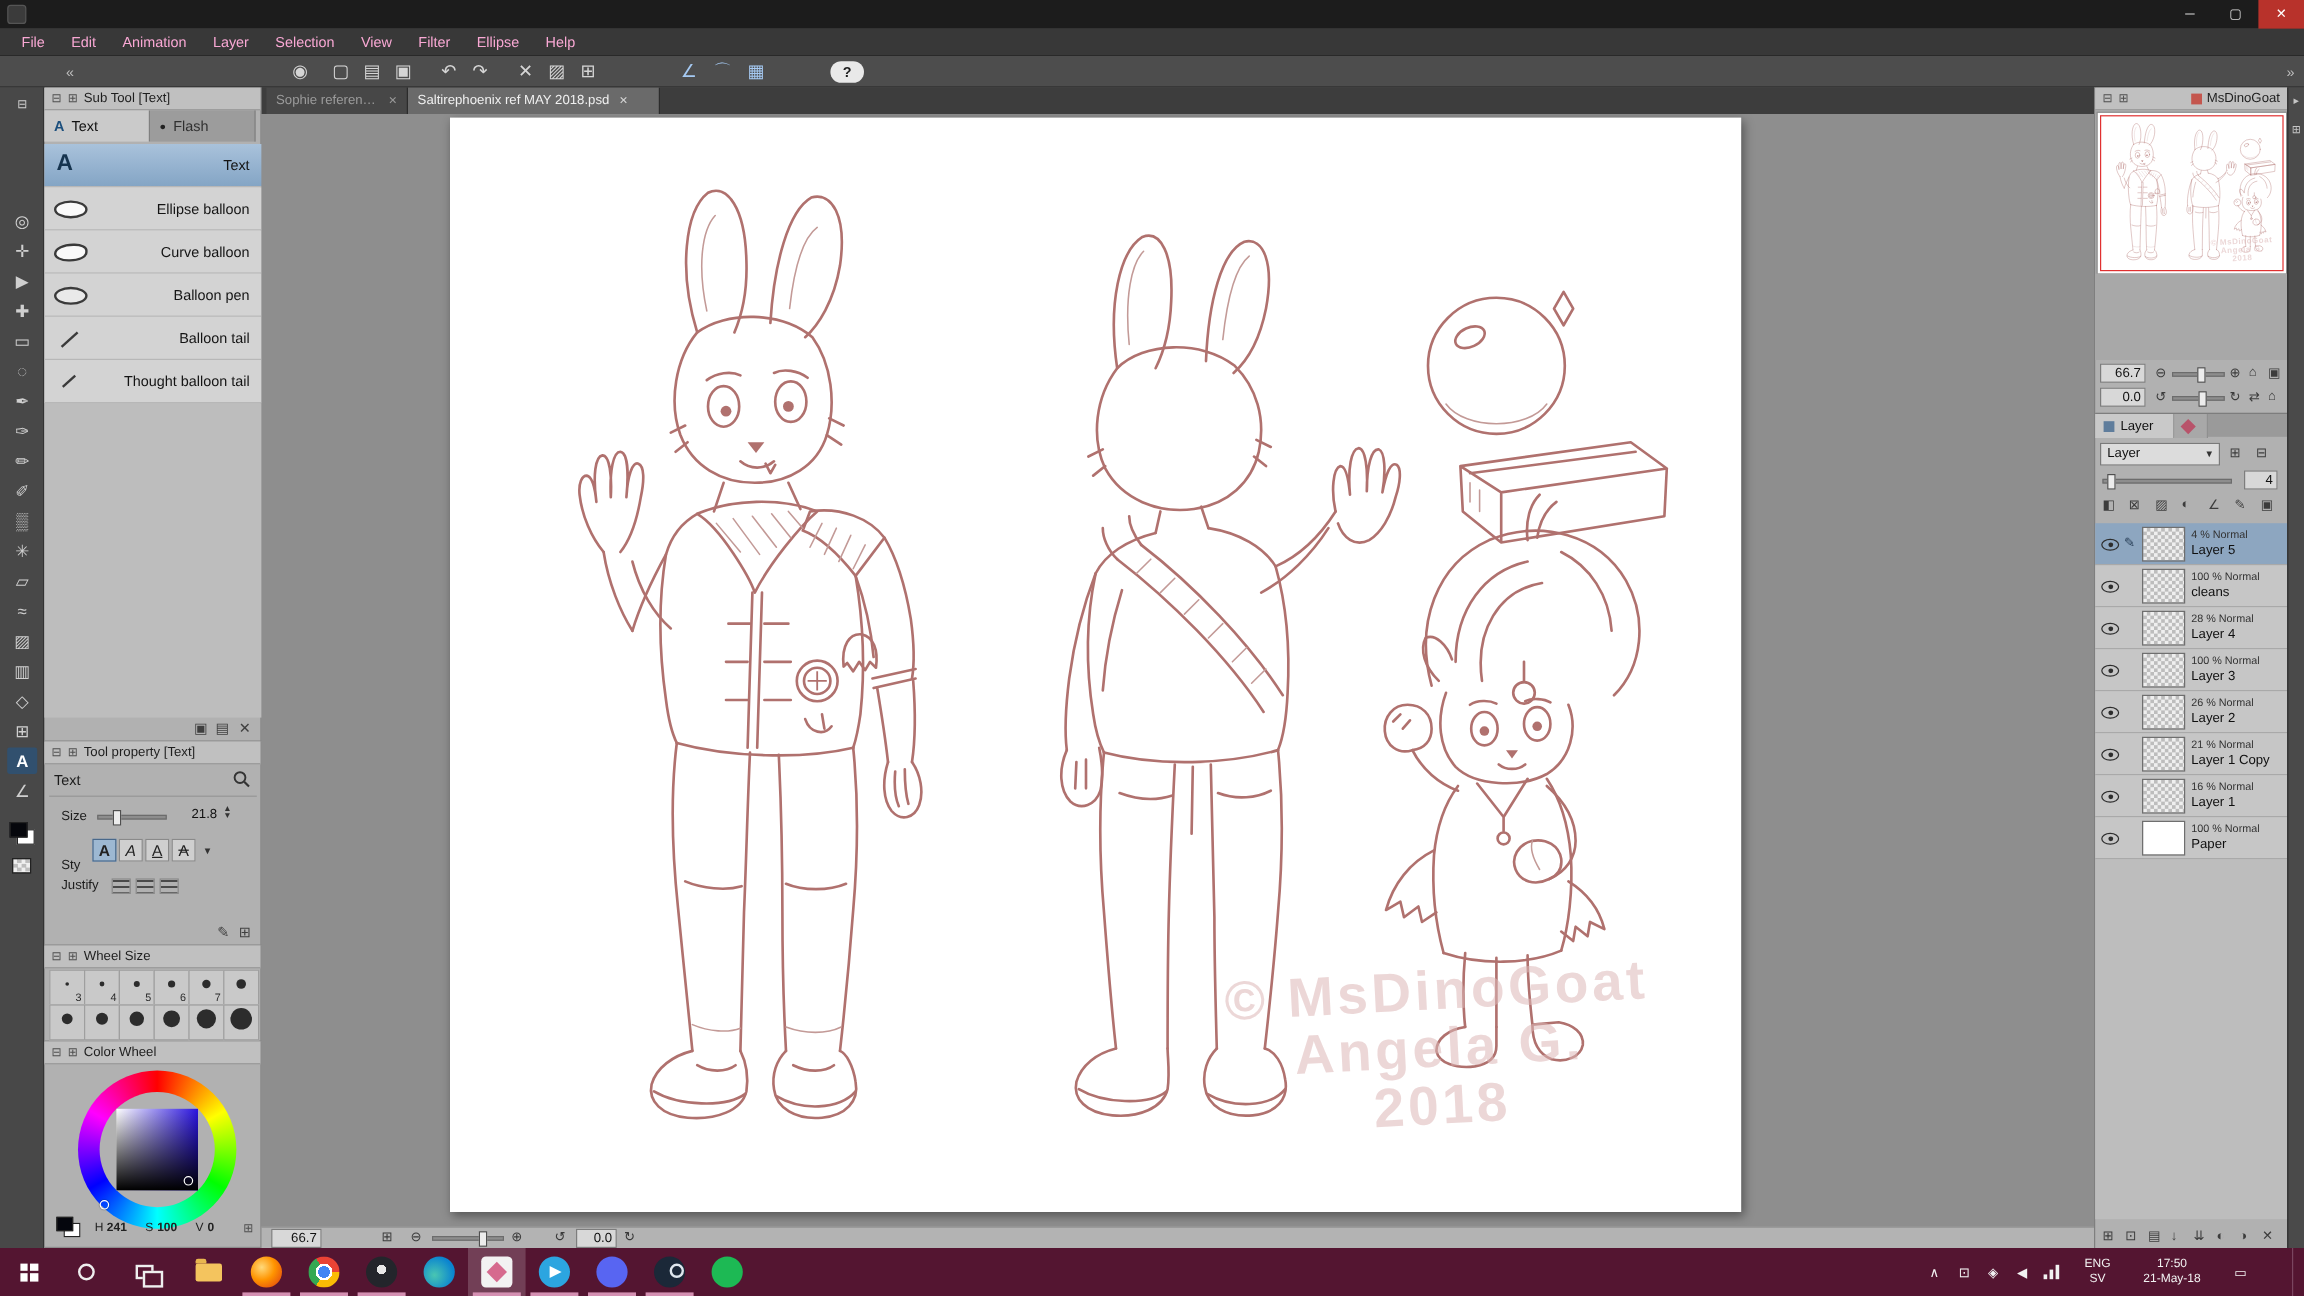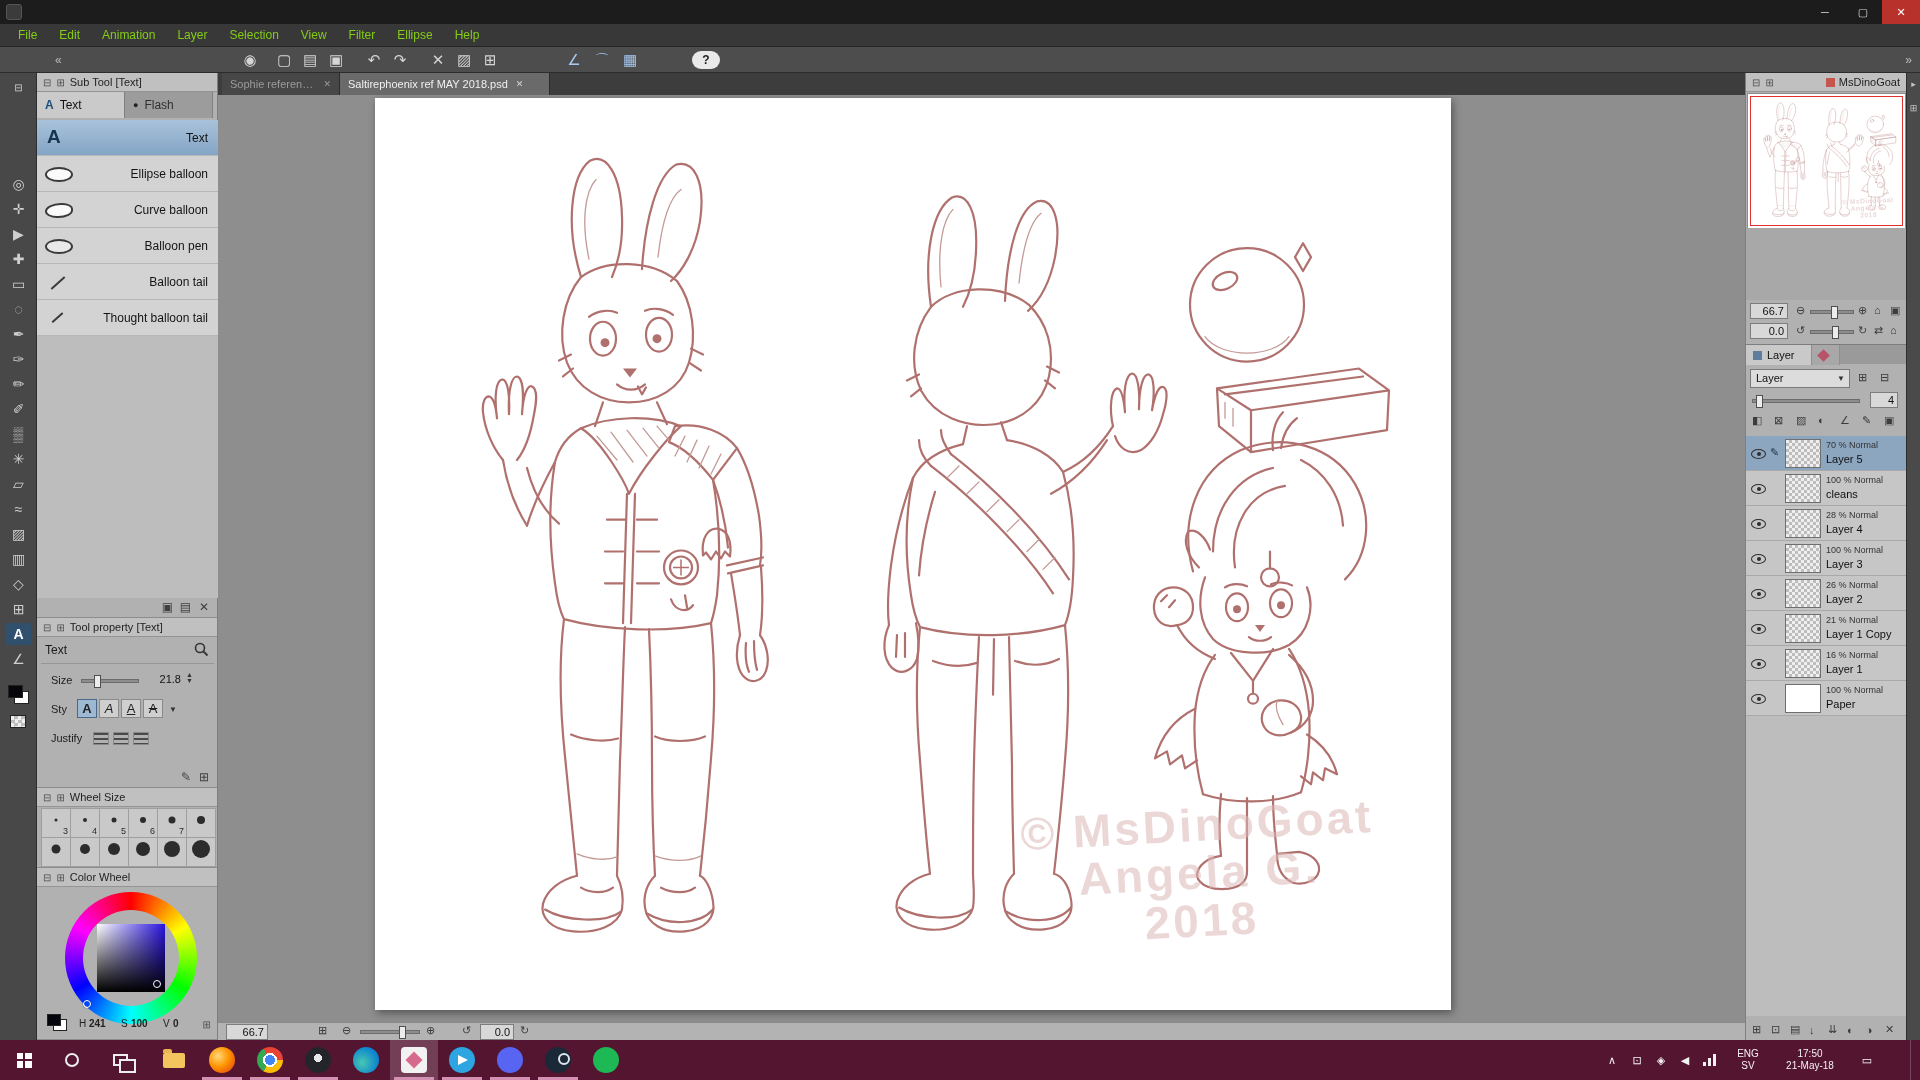--- a/index.html
+++ b/index.html
@@ -6,21 +6,21 @@
 html,body{width:1920px;height:1080px;background:#000;font-family:"Liberation Sans",sans-serif}
 #app{position:relative;width:1920px;height:1080px;overflow:hidden;background:#8e8e8e;font-size:12px;color:#222}
 .p{position:absolute}
 
 #titlebar{left:0;top:0;width:1920px;height:24px;background:#1c1c1c;color:#b9b9b9;font-size:12px}
 #titlebar .ttl{position:absolute;left:0;right:0;top:4px;text-align:center}
 .appico{left:6px;top:4px;width:16px;height:16px;background:#3b3b3b;border:1px solid #555;border-radius:3px}
 .wbtn{top:0;width:38px;height:24px;color:#ddd;text-align:center;line-height:24px;font-size:11px}
 #btn-close{background:#b8322b;color:#fff}
 #menubar{left:0;top:24px;width:1920px;height:23px;background:#383838;border-bottom:1px solid #262626;display:flex;align-items:center;padding-left:8px;gap:2px}
-.mitem{color:#84cc16;font-size:12px;padding:2px 10px}
+.mitem{color:#f9a8d4;font-size:12px;padding:2px 10px}
 #toolbar{left:0;top:47px;width:1920px;height:26px;background:#4d4d4d;border-bottom:1px solid #2c2c2c}
 .tb-icon{position:absolute;top:2px;width:24px;height:22px;font-size:15px;color:#d5d5d5;text-align:center;line-height:22px}
 .tb-icon.snap{color:#a5c9f2}
 .help-btn{position:absolute;top:4px;width:28px;height:18px;background:#e9e9e9;color:#1d1d1d;border-radius:9px;text-align:center;line-height:18px;font-weight:bold;font-size:12px}
 .collapse{position:absolute;color:#bdbdbd;font-size:12px}
 
 #toolstrip{left:0;top:73px;width:37px;height:967px;background:#484848;border-right:1px solid #2e2e2e}
 .ts-icon{position:absolute;left:6px;width:25px;height:22px;color:#cfcfcf;font-size:14px;text-align:center;line-height:22px}
 .ts-icon.sel{background:#31506e;color:#fff;border-radius:2px}
 .chip{position:absolute;border:1px solid #222}
@@ -366,21 +366,21 @@
     <div class="divline" style="top:45px"></div>
     <div class="plabel" style="left:14px;top:56px">Size</div>
     <div class="slider" style="left:44px;top:61px;width:58px">
         <i style="left:12px"></i>
       </div>
     <div class="valtxt" style="left:108px;top:55px;width:36px">21.8</div>
     <div class="stepper" style="left:149px;top:54px">
       <div>▲</div>
       <div>▼</div>
     </div>
-    <div class="plabel" style="left:14px;top:85px">Sty</div>
+    <div class="plabel" style="left:14px;top:97px">Sty</div>
     <div class="p" style="left:40px;top:81px;height:20px">
       <span class="stybtn on" style="left:0;font-weight:bold">A</span>
       <span class="stybtn" style="left:22px;font-style:italic">A</span>
       <span class="stybtn" style="left:44px;text-decoration:underline">A</span>
       <span class="stybtn" style="left:66px;text-decoration:line-through">A</span>
       <span class="p" style="left:92px;top:6px;font-size:8px;color:#333">▼</span>
     </div>
     <div class="plabel" style="left:14px;top:114px">Justify</div>
     <div class="p" style="left:56px;top:112px;height:18px">
       <span class="alignbtn" style="left:0"></span>
@@ -559,21 +559,21 @@
     <span class="lock-ic" style="left:50px;top:341px">▨</span>
     <span class="lock-ic" style="left:72px;top:341px">◐</span>
     <span class="lock-ic" style="left:94px;top:341px">∠</span>
     <span class="lock-ic" style="left:116px;top:341px">✎</span>
     <span class="lock-ic" style="left:138px;top:341px">▣</span>
 
     <div class="layer-row sel" style="top:363px">
       <span class="eye"></span>
       <span class="pencil">✎</span>
       <span class="lthumb checker"></span>
-      <span class="linfo">70 % Normal</span>
+      <span class="linfo">4 % Normal</span>
       <span class="lname">Layer 5</span>
     </div>
     <div class="layer-row" style="top:398px">
       <span class="eye"></span>
       <span class="lthumb checker"></span>
       <span class="linfo">100 % Normal</span>
       <span class="lname">cleans</span>
     </div>
     <div class="layer-row" style="top:433px">
       <span class="eye"></span>

